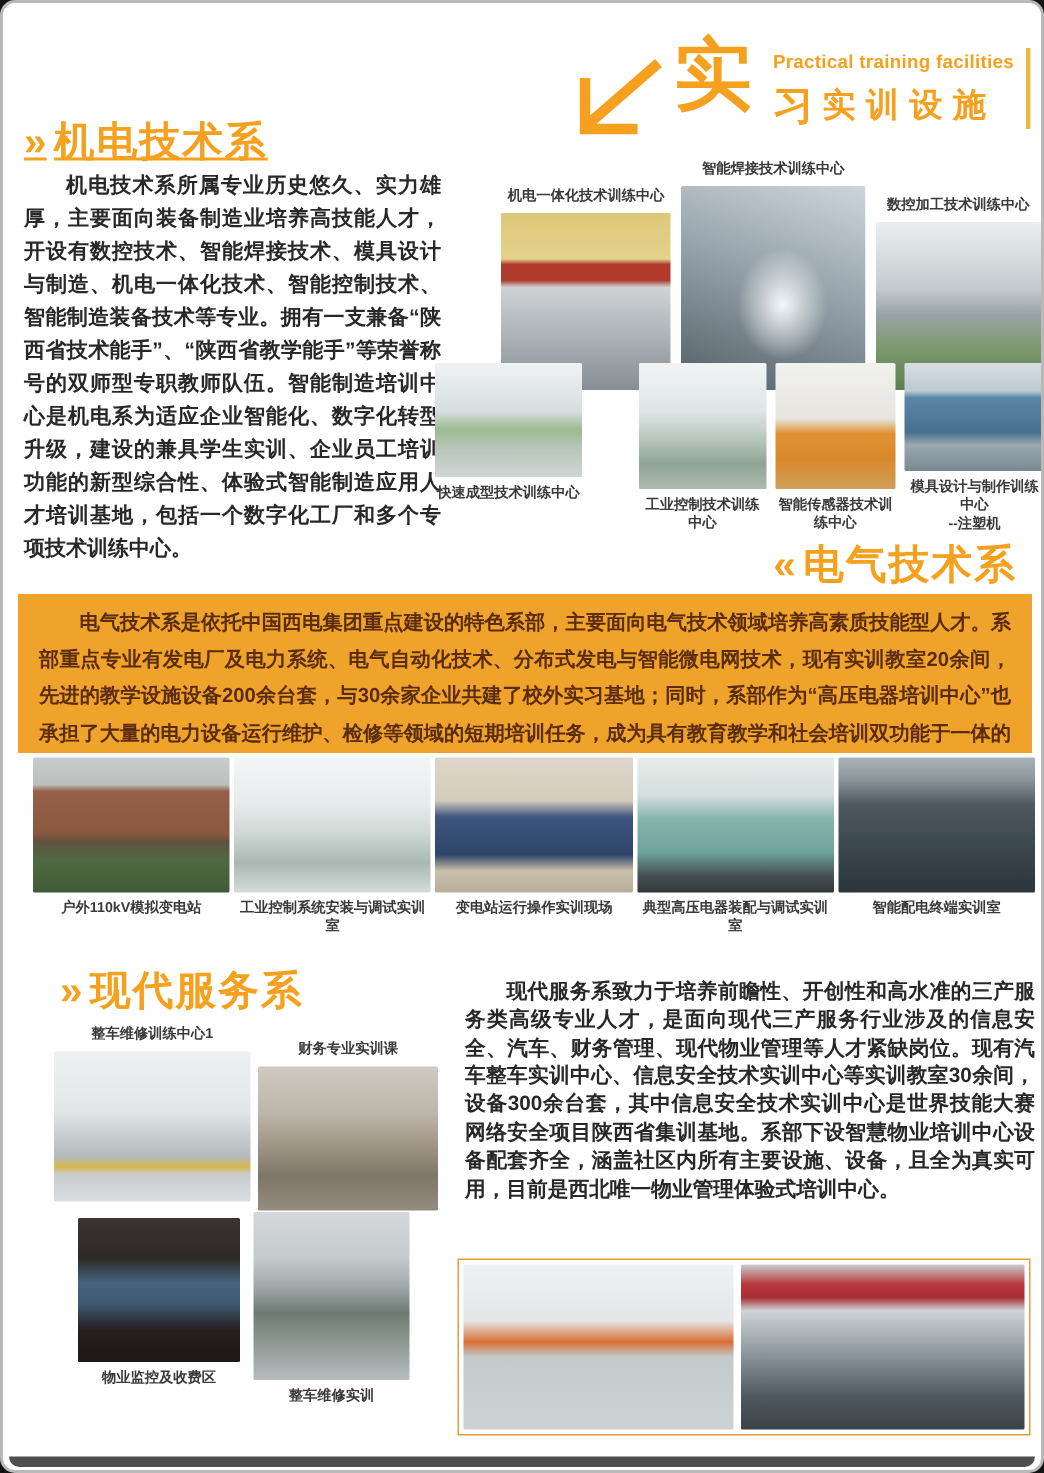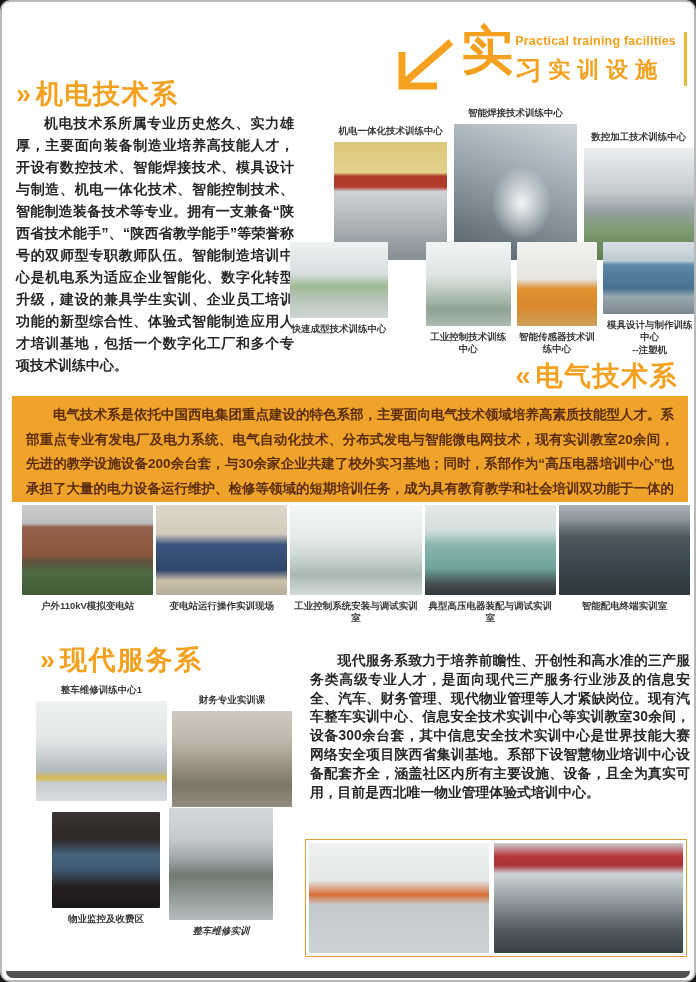--- a/index.html
+++ b/index.html
@@ -14,30 +14,30 @@
     position:relative; width:696px; height:982px; margin:0 auto;
     background:#ffffff; border:2px solid #b9b9b9; border-radius:10px;
     overflow:hidden;
     font-family:"Liberation Sans","DejaVu Sans",sans-serif;
     color:var(--ink);
   }
   
   .hdr { position:absolute; top:24px; right:18px; display:flex; align-items:flex-start; }
   .hdr-arrow { margin-top:10px; margin-right:4px; }
   .hdr-big { color:var(--orange); font-size:52px; font-weight:800; line-height:0.95; letter-spacing:0; }
-  .hdr-col { margin-left:2px; }
+  .hdr-col { margin-left:14px; }
   .hdr-en { color:var(--orange); font-size:12.5px; font-weight:700; margin-top:8px; letter-spacing:0.2px; }
   .hdr-cnrow { display:flex; align-items:flex-end; margin-top:1px; }
   .hdr-second { color:var(--orange); font-size:27px; font-weight:800; margin-right:6px; position:relative; top:3px; }
   .hdr-rest { color:var(--orange); font-size:22px; font-weight:800; letter-spacing:7px;font-family:Liberation Serif, serif; }
   .hdr-accent-bar { position:absolute; right:7px; top:30px; width:3px; height:54px; background:#E9B83E; }
   
   .sec-h { position:absolute; color:var(--orange); font-size:27px; font-weight:800; letter-spacing:1.5px; white-space:nowrap; }
   .sec-h .mark { font-weight:800; margin-right:5px; letter-spacing:0; }
-  .h1 { left:14px; top:74px; }
+  .h1 { left:14px; top:74px;text-decoration:underline; }
   .h2 { right:16px; top:356px; text-align:right; }
   .h3 { left:14px; top:640px;margin-left:24px; }
   
   .body-txt { text-align:justify; text-indent:2em; font-weight:700; color:#282828; }
   .s1-body { position:absolute; left:14px; top:110px; width:278px; font-size:14px; line-height:22px; }
   .s3-body { position:absolute; left:308px; top:650px; width:380px; font-size:13.8px; line-height:18.8px; }
   
   .s2-box {
     position:absolute; left:10px; top:394px; width:676px; height:106px;
     background:var(--box-bg); color:var(--box-text);
@@ -149,26 +149,26 @@
     <span class="mark">«</span><span>电气技术系</span>
   </div>
   <div class="s2-box">电气技术系是依托中国西电集团重点建设的特色系部，主要面向电气技术领域培养高素质技能型人才。系部重点专业有发电厂及电力系统、电气自动化技术、分布式发电与智能微电网技术，现有实训教室20余间，先进的教学设施设备200余台套，与30余家企业共建了校外实习基地；同时，系部作为“高压电器培训中心”也承担了大量的电力设备运行维护、检修等领域的短期培训任务，成为具有教育教学和社会培训双功能于一体的综合教学系部。</div>
 
   <div class="s2-photos">
     <div class="card">
       <div class="photo ph-sub110"></div>
       <div class="cap cap-bot">户外110kV模拟变电站</div>
     </div>
     <div class="card">
+      <div class="photo ph-ctrlsys"></div>
+      <div class="cap cap-bot">工业控制系统安装与调试实训室</div>
+    </div>
+    <div class="card">
       <div class="photo ph-subop"></div>
       <div class="cap cap-bot">变电站运行操作实训现场</div>
-    </div>
-    <div class="card">
-      <div class="photo ph-ctrlsys"></div>
-      <div class="cap cap-bot">工业控制系统安装与调试实训室</div>
     </div>
     <div class="card">
       <div class="photo ph-hv"></div>
       <div class="cap cap-bot">典型高压电器装配与调试实训室</div>
     </div>
     <div class="card">
       <div class="photo ph-distterm"></div>
       <div class="cap cap-bot">智能配电终端实训室</div>
     </div>
   </div>
@@ -183,21 +183,21 @@
     <div class="photo ph-vehmaint" style="height:100px;"></div>
   </div>
   <div class="s3-card" style="left:170px; top:692px; width:120px;">
     <div class="cap cap-top">财务专业实训课</div>
     <div class="photo ph-finance" style="height:96px;"></div>
   </div>
   <div class="s3-card" style="left:50px; top:810px; width:108px;">
     <div class="photo ph-monitor" style="height:96px;"></div>
     <div class="cap cap-bot">物业监控及收费区</div>
   </div>
-  <div class="s3-card" style="left:167px; top:806px; width:104px;font-style:italic;">
+  <div class="s3-card" style="left:167px; top:806px; width:104px;">
     <div class="photo ph-vehlift" style="height:112px;"></div>
     <div class="cap cap-bot">整车维修实训</div>
   </div>
 
   <div class="s3-frame">
     <div class="photo ph-autowide" style="width:180px;"></div>
     <div class="photo ph-netsec" style="flex:1;"></div>
   </div>
 
   <div class="footer-bar"></div>

